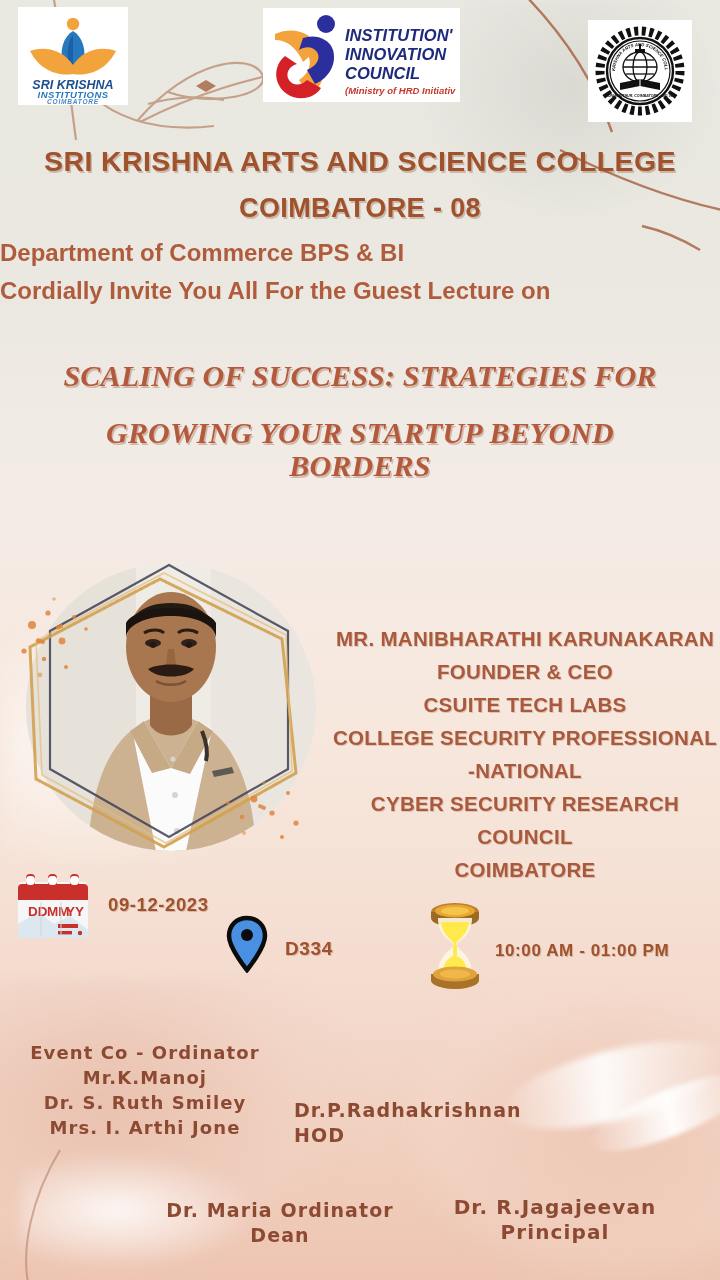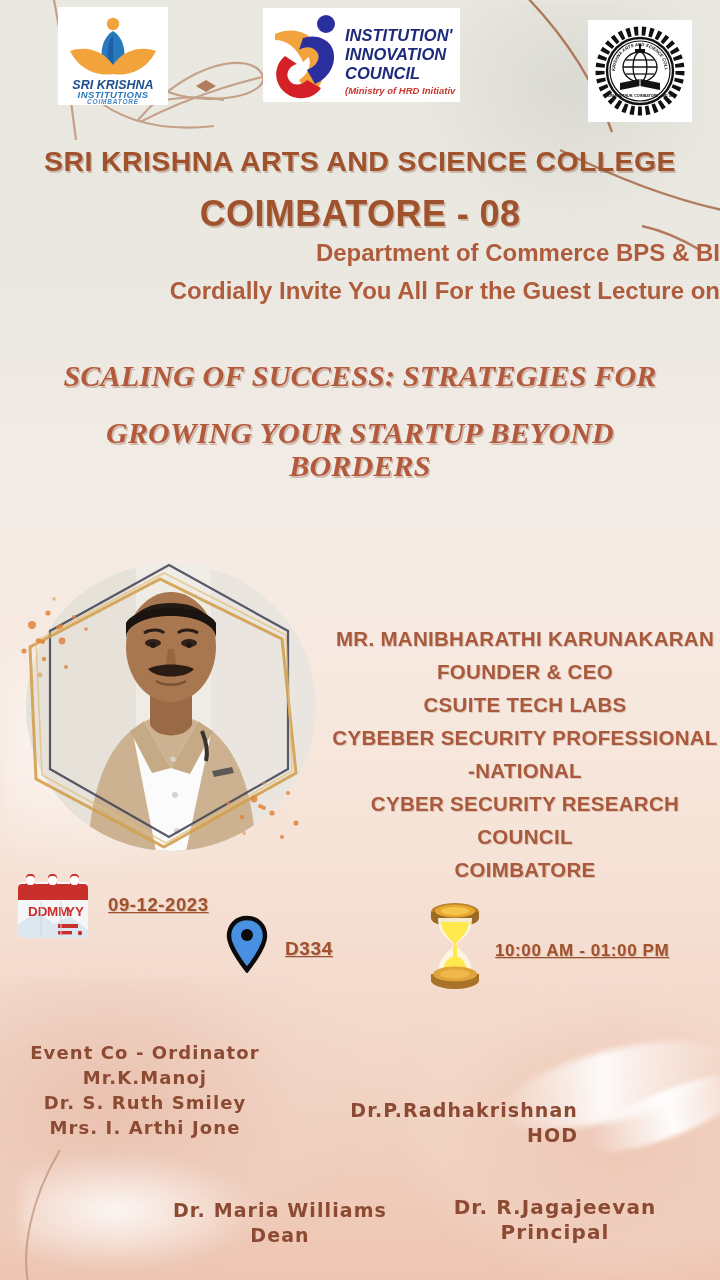--- a/index.html
+++ b/index.html
@@ -60,34 +60,34 @@
     transform:rotate(-22deg); border-radius:50%; filter:blur(2px);
   }
   .brush-white-3 {
     position:absolute; left:20px; top:1150px; width:240px; height:120px;
     background:radial-gradient(ellipse at 40% 50%, rgba(255,255,255,.85) 0%, rgba(255,255,255,0) 70%);
     filter:blur(6px);
   }
 
   
   .logo-box { position:absolute; background:#fff;font-style:italic; }
-  #logo-sk { left:18px; top:7px; width:110px; height:98px;margin-left:40px; }
+  #logo-sk { left:18px; top:7px; width:110px; height:98px; }
   #logo-iic { left:263px; top:8px; width:197px; height:94px; }
   #logo-seal { left:588px; top:20px; width:104px; height:102px; }
 
   
   .college-title {
     position:absolute; left:0; width:720px; text-align:center;
     color:#a0522d; font-weight:bold; letter-spacing:.4px;
     text-shadow:1.5px 1.5px 0 rgba(120,60,35,.28);
   }
   #college-line1 { top:145px; font-size:28.5px; }
-  #college-line2 { top:193px; font-size:36px; }
+  #college-line2 { top:193px; font-size:27px; }
   .dept-line {
-    position:absolute; left:0; width:720px; text-align:right;
+    position:absolute; left:0; width:720px; text-align:left;
     color:#b05c3c; font-size:24px; font-weight:bold;
   }
   #dept-line { top:239px; }
   #invite-line { top:277px; }
 
   .lecture-title {
     position:absolute; left:0; width:720px; text-align:center;
     color:#b45a3c; font-weight:bold; font-style:italic;
     font-size:30px; letter-spacing:.2px;
     text-shadow:1.5px 1.5px 0 rgba(130,65,40,.3);
@@ -113,39 +113,39 @@
     text-align:center; color:#a95a3d;
     font-weight:bold; font-size:20.5px; line-height:33px;
     letter-spacing:.3px;
     text-shadow:1px 1px 0 rgba(130,70,45,.22);
     margin-top:32px;
   }
 
   
   .detail-text {
     position:absolute; color:#a0522d; font-weight:bold;
-    letter-spacing:.6px; text-shadow:1px 1px 0 rgba(125,62,38,.25);text-decoration:underline;
+    letter-spacing:.6px; text-shadow:1px 1px 0 rgba(125,62,38,.25);
   }
   #date-text  { left:108px; top:894px; font-size:18.5px; }
   #venue-text { left:285px; top:938px; font-size:19px; }
   #time-text  { left:495px; top:941px; font-size:17px; }
 
   .icon-abs { position:absolute; }
   #calendar-icon { left:8px;  top:872px; }
   #pin-icon      { left:226px; top:915px; }
   #hourglass-icon{ left:427px; top:898px; }
 
   
   .foot {
     position:absolute; color:#8c4a33; font-weight:bold;
     font-family:"DejaVu Sans", sans-serif;
     letter-spacing:1.1px; line-height:25px;
   }
   #coord-block { left:0; top:1040px; width:290px; text-align:center; font-size:18px; }
-  #hod-block   { left:288px; top:1098px; width:290px; text-align:right; font-size:19px; }
+  #hod-block   { left:294px; top:1098px; width:290px; text-align:left; font-size:19px; }
   #dean-block  { left:135px; top:1198px; width:290px; text-align:center; font-size:19px; }
   #prin-block  { left:400px; top:1195px; width:310px; text-align:center; font-size:20px; }
 
   .thin-arc { position:absolute; pointer-events:none; }
 </style>
 </head>
 <body>
 
 <div class="poster">
 
@@ -309,21 +309,21 @@
         <circle cx="268" cy="228" r="1.8"></circle>
           <circle cx="248" cy="278" r="2"></circle>
       </g>
     </svg>
   </div>
 
   <div class="speaker-info">
     <div>MR. MANIBHARATHI KARUNAKARAN</div>
     <div>FOUNDER &amp; CEO</div>
     <div>CSUITE TECH LABS</div>
-    <div>CYBEBER SECURITY PROFESSIONAL</div>
+    <div>COLLEGE SECURITY PROFESSIONAL</div>
     <div>-NATIONAL</div>
     <div>CYBER SECURITY RESEARCH COUNCIL</div>
     <div>COIMBATORE</div>
   </div>
 
   <div class="icon-abs" id="calendar-icon">
     <svg width="92" height="74" viewBox="0 0 92 74">
       <rect x="10" y="10" width="70" height="56" rx="4" fill="#f4f6f8"></rect>
       <path d="M10 16 a4 4 0 0 1 4 -4 h62 a4 4 0 0 1 4 4 v12 h-70 z" fill="#c9302c"></path>
       <g fill="#c9302c">
@@ -383,21 +383,21 @@
     <div>Dr. S. Ruth Smiley</div>
     <div>Mrs. I. Arthi Jone</div>
   </div>
 
   <div class="foot" id="hod-block">
     <div>Dr.P.Radhakrishnan</div>
     <div>HOD</div>
   </div>
 
   <div class="foot" id="dean-block">
-    <div>Dr. Maria Williams</div>
+    <div>Dr. Maria Ordinator</div>
     <div>Dean</div>
   </div>
 
   <div class="foot" id="prin-block">
     <div>Dr. R.Jagajeevan</div>
     <div>Principal</div>
   </div>
 
 </div>
 

